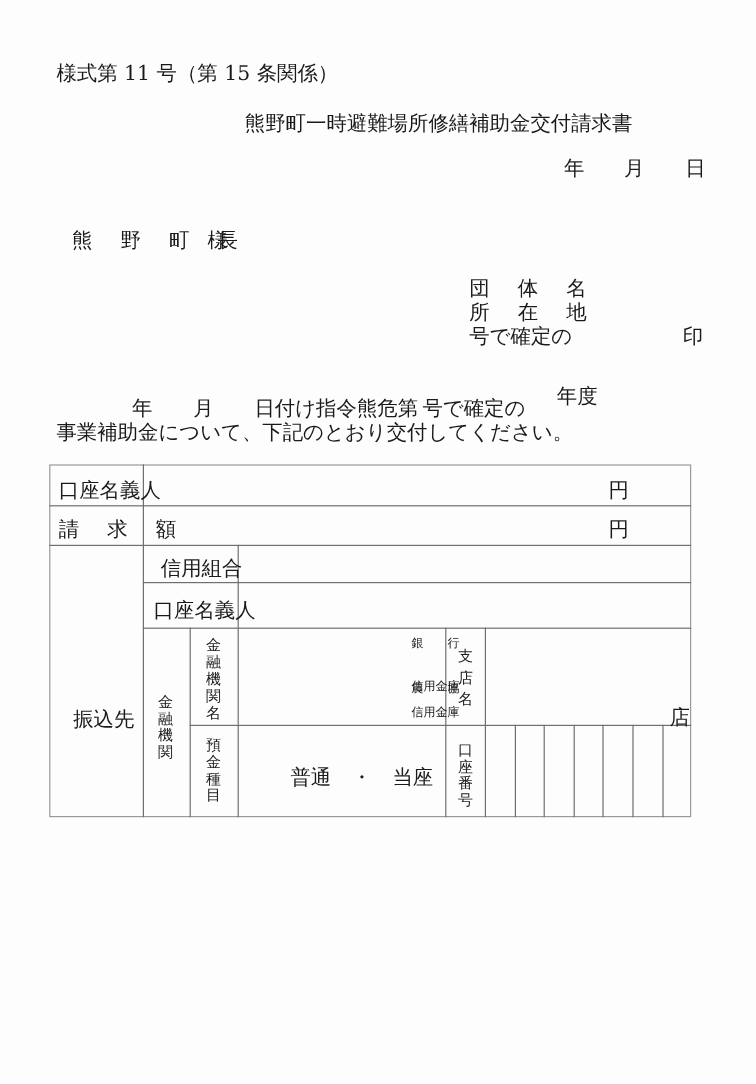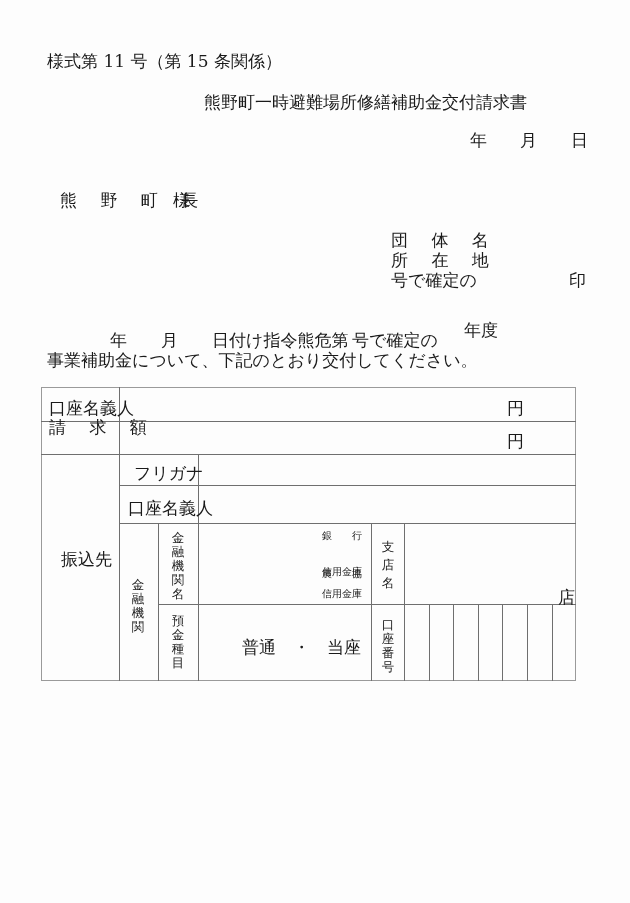--- a/index.html
+++ b/index.html
@@ -3,21 +3,21 @@
   <meta charset="utf-8">
   <style>
     html, body { margin: 0; padding: 0; }
     body {
       width: 630px; height: 903px; background: #fdfdfd; position: relative;
       font-family: "DejaVu Serif", "Liberation Serif", serif; color: #1a1a1a;
       overflow: hidden;
     }
     .abs { position: absolute; white-space: nowrap; }
     .t13 { font-size: 17px; }
-    .t10 { font-size: 10px; }
+    .t10 { font-size: 10px; margin-left: 21px; }
     .spaced { letter-spacing: 9px; }
 
     
     .tbl { position: absolute; left: 41px; top: 387px; width: 535px; height: 294px;
            border: 1px solid #9a9a9a; box-sizing: border-box; }
     .hl { position: absolute; height: 0; border-top: 1px solid #6f6f6f; }
     .vl { position: absolute; width: 0; border-left: 1px solid #6f6f6f; }
     .vert { position: absolute; font-size: 12.5px; line-height: 14px; text-align: center; width: 16px; }
     .vert span { display: block; }
   </style>
@@ -63,27 +63,27 @@
 <div class="vl" style="left:453px;top:604px;height:77px;"></div>
 <div class="vl" style="left:478px;top:604px;height:77px;"></div>
 <div class="vl" style="left:502px;top:604px;height:77px;"></div>
 <div class="vl" style="left:527px;top:604px;height:77px;"></div>
 <div class="vl" style="left:552px;top:604px;height:77px;"></div>
 
 <div class="abs t13" style="left:49px;top:397px;">口座名義人</div>
 <div class="abs" style="left:121px;top:389px;width:380px;height:30px;"></div>
 <div class="abs t13" style="left:507px;top:397px;">円</div>
 
-<div class="abs t13 spaced" style="left:49px;top:416px;">請 求 額</div>
+<div class="abs t13 spaced" style="left:49px;top:430px;">請 求 額</div>
 <div class="abs" style="left:121px;top:423px;width:380px;height:29px;"></div>
 <div class="abs t13" style="left:507px;top:430px;">円</div>
 
-<div class="abs t13" style="left:61px;top:548px;">振込先</div>
+<div class="abs t13" style="left:61px;top:588px;">振込先</div>
 
-<div class="abs t13" style="left:134px;top:462px;">フリガナ</div>
+<div class="abs t13" style="left:134px;top:462px;">信用組合</div>
 <div class="abs" style="left:200px;top:456px;width:374px;height:27px;"></div>
 
 <div class="abs t13" style="left:128px;top:497px;">口座名義人</div>
 <div class="abs" style="left:200px;top:487px;width:374px;height:34px;"></div>
 
 <div class="vert" style="left:130px;top:578px;">
   <span>金</span>
   <span>融</span>
   <span>機</span>
   <span>関</span>

